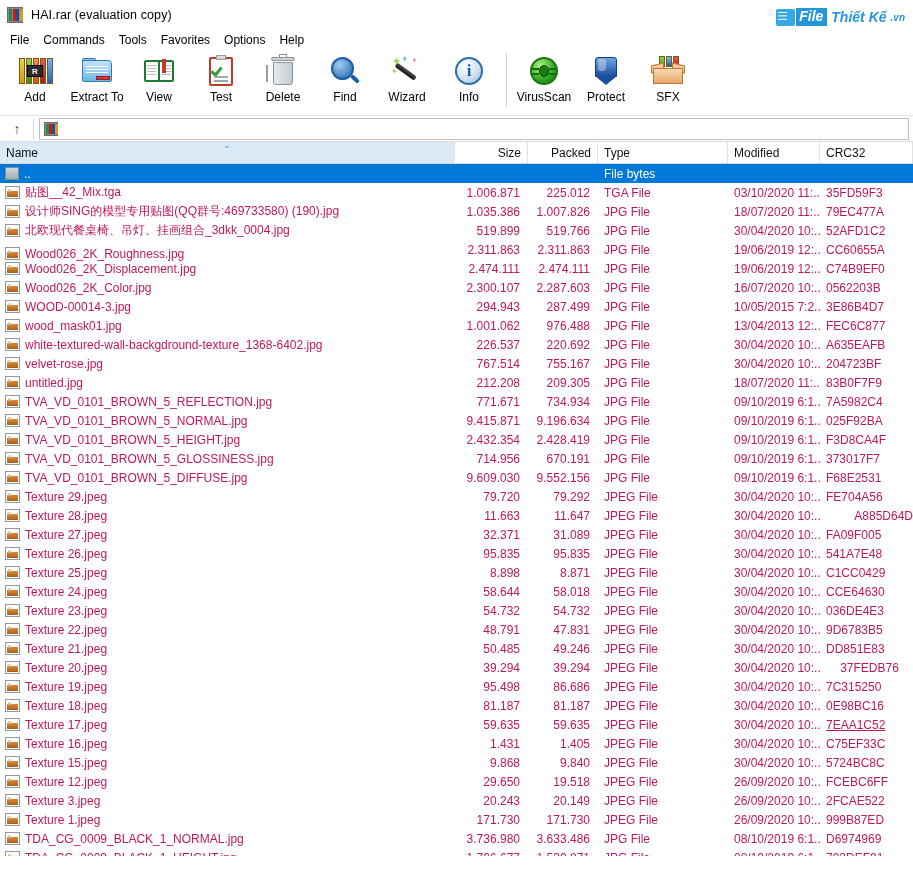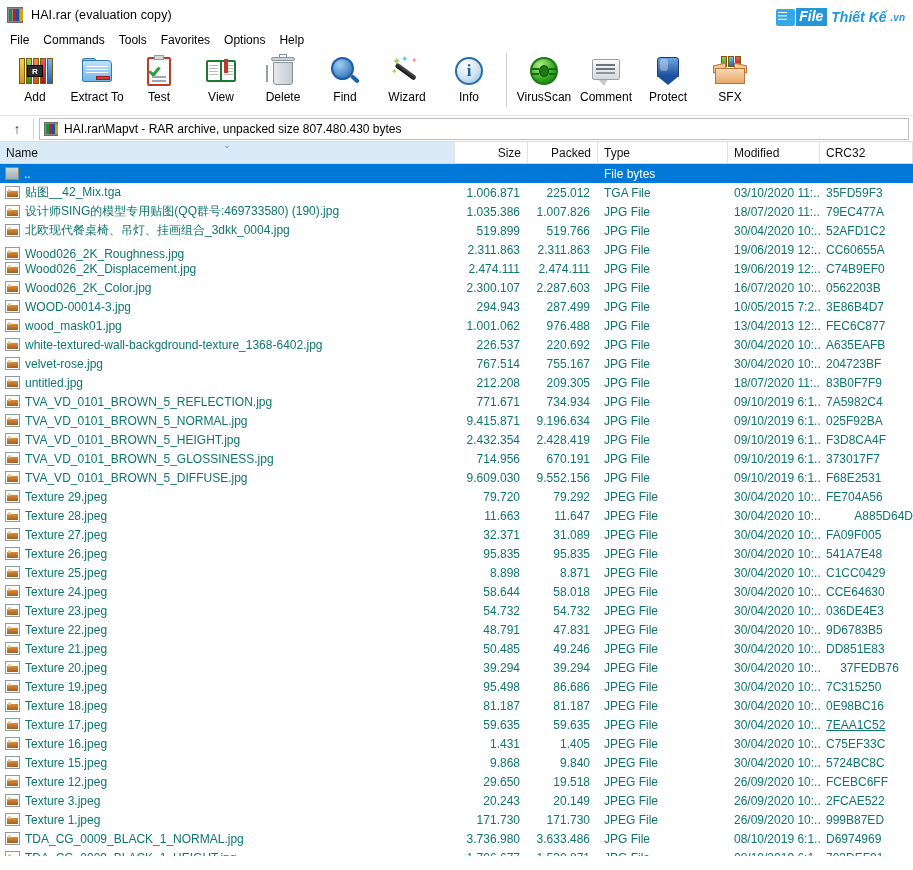--- a/index.html
+++ b/index.html
@@ -297,21 +297,21 @@
     position: relative;
     background: #ffffff;
     height: 692px;
     overflow: hidden;
   }
   .row {
     display: flex;
     height: 19px;
     align-items: center;
     font-size: 12px;
-    color: #0f766e;
+    color: #be185d;
     white-space: nowrap;
     cursor: default;
   }
   .row.selected { background: #0078d7; color: #ffffff; }
   .cell { overflow: hidden; white-space: nowrap; }
   .c-name { display:flex; align-items:center; padding-left: 5px; }
   .c-size, .c-packed { text-align: right; padding-right: 8px; }
   .c-type { padding-left: 6px; }
   .c-mod { padding-left: 6px; }
   .c-crc { padding-left: 6px; }
@@ -371,28 +371,28 @@
   <div id="toolbar-group1" style="display:flex;">
       <div class="tool-btn">
         <div class="ticon"><span class="ic-add"><i></i><i></i><i></i><i></i><i></i><span class="book">R</span></span></div>
         <div class="tlabel">Add</div>
       </div>
       <div class="tool-btn">
         <div class="ticon"><span class="ic-folder"><span class="f-top"></span><span class="f-back"></span><span class="f-line"></span><span class="f-red"></span></span></div>
         <div class="tlabel">Extract To</div>
       </div>
       <div class="tool-btn">
+        <div class="ticon"><span class="ic-book"><span class="b-body"></span><span class="b-l"></span><span class="b-r"></span><span class="b-mid"></span><span class="b-mark"></span></span></div>
+        <div class="tlabel">View</div>
+      </div>
+      <div class="tool-btn">
         <div class="ticon"><span class="ic-clip"><span class="c-body"></span><span class="c-clip"></span><span class="c-chk"></span><span class="c-ln"></span></span></div>
         <div class="tlabel">Test</div>
       </div>
       <div class="tool-btn">
-        <div class="ticon"><span class="ic-book"><span class="b-body"></span><span class="b-l"></span><span class="b-r"></span><span class="b-mid"></span><span class="b-mark"></span></span></div>
-        <div class="tlabel">View</div>
-      </div>
-      <div class="tool-btn">
         <div class="ticon"><span class="ic-trash"><span class="t-hand"></span><span class="t-lid"></span><span class="t-can"></span><span class="t-v"></span><span class="t-v"></span><span class="t-v"></span></span></div>
         <div class="tlabel">Delete</div>
       </div>
       <div class="tool-btn">
         <div class="ticon"><span class="ic-find"><span class="mg-handle"></span><span class="mg-glass"></span></span></div>
         <div class="tlabel">Find</div>
       </div>
       <div class="tool-btn">
         <div class="ticon"><span class="ic-wand"><span class="w-stick"></span><span class="st s1">✦</span><span class="st s2">✦</span><span class="st s3">✦</span><span class="st s4">✦</span></span></div>
         <div class="tlabel">Wizard</div>
@@ -400,24 +400,20 @@
       <div class="tool-btn">
         <div class="ticon"><span class="ic-info"><span class="i-circ"></span><span class="i-i">i</span></span></div>
         <div class="tlabel">Info</div>
       </div>
     </div>
   <div class="tool-sep"></div>
   <div id="toolbar-group2" style="display:flex;">
       <div class="tool-btn">
         <div class="ticon"><span class="ic-virus"><span class="v-circ"></span><span class="v-leg l1"></span><span class="v-leg l2"></span><span class="v-leg l3"></span><span class="v-leg l4"></span><span class="v-bug"></span></span></div>
         <div class="tlabel">VirusScan</div>
-      </div>
-      <div class="tool-btn">
-        <div class="ticon"><span class="ic-comment"><span class="cm-tail"></span><span class="cm-body"></span><span class="cm-l"></span></span></div>
-        <div class="tlabel">Comment</div>
       </div>
       <div class="tool-btn">
         <div class="ticon"><span class="ic-shield"><span class="s-body"></span><span class="s-tip"></span><span class="s-gloss"></span></span></div>
         <div class="tlabel">Protect</div>
       </div>
       <div class="tool-btn">
         <div class="ticon"><span class="ic-sfx"><i></i><i></i><i></i><span class="x-flapL"></span><span class="x-flapR"></span><span class="x-box"></span></span></div>
         <div class="tlabel">SFX</div>
       </div>
     </div>
@@ -427,21 +423,20 @@
 <div id="addressbar">
   <div id="up-button">↑</div>
   <div id="addr-sep"></div>
   <div id="addr-field">
     <div id="addr-icon">
       <i></i>
         <i></i>
         <i></i>
         <i></i>
     </div>
-    <div id="addr-text">HAI.rar\Mapvt - RAR archive, unpacked size 807.480.430 bytes</div>
   </div>
 </div>
 
 <div id="colhead">
     <div class="ch sorted" style="width: 455px;">
       <span class="sortmark">⌄</span>
       <span>Name</span>
     </div>
     <div class="ch right" style="width: 73px;">
       <span>Size</span>

